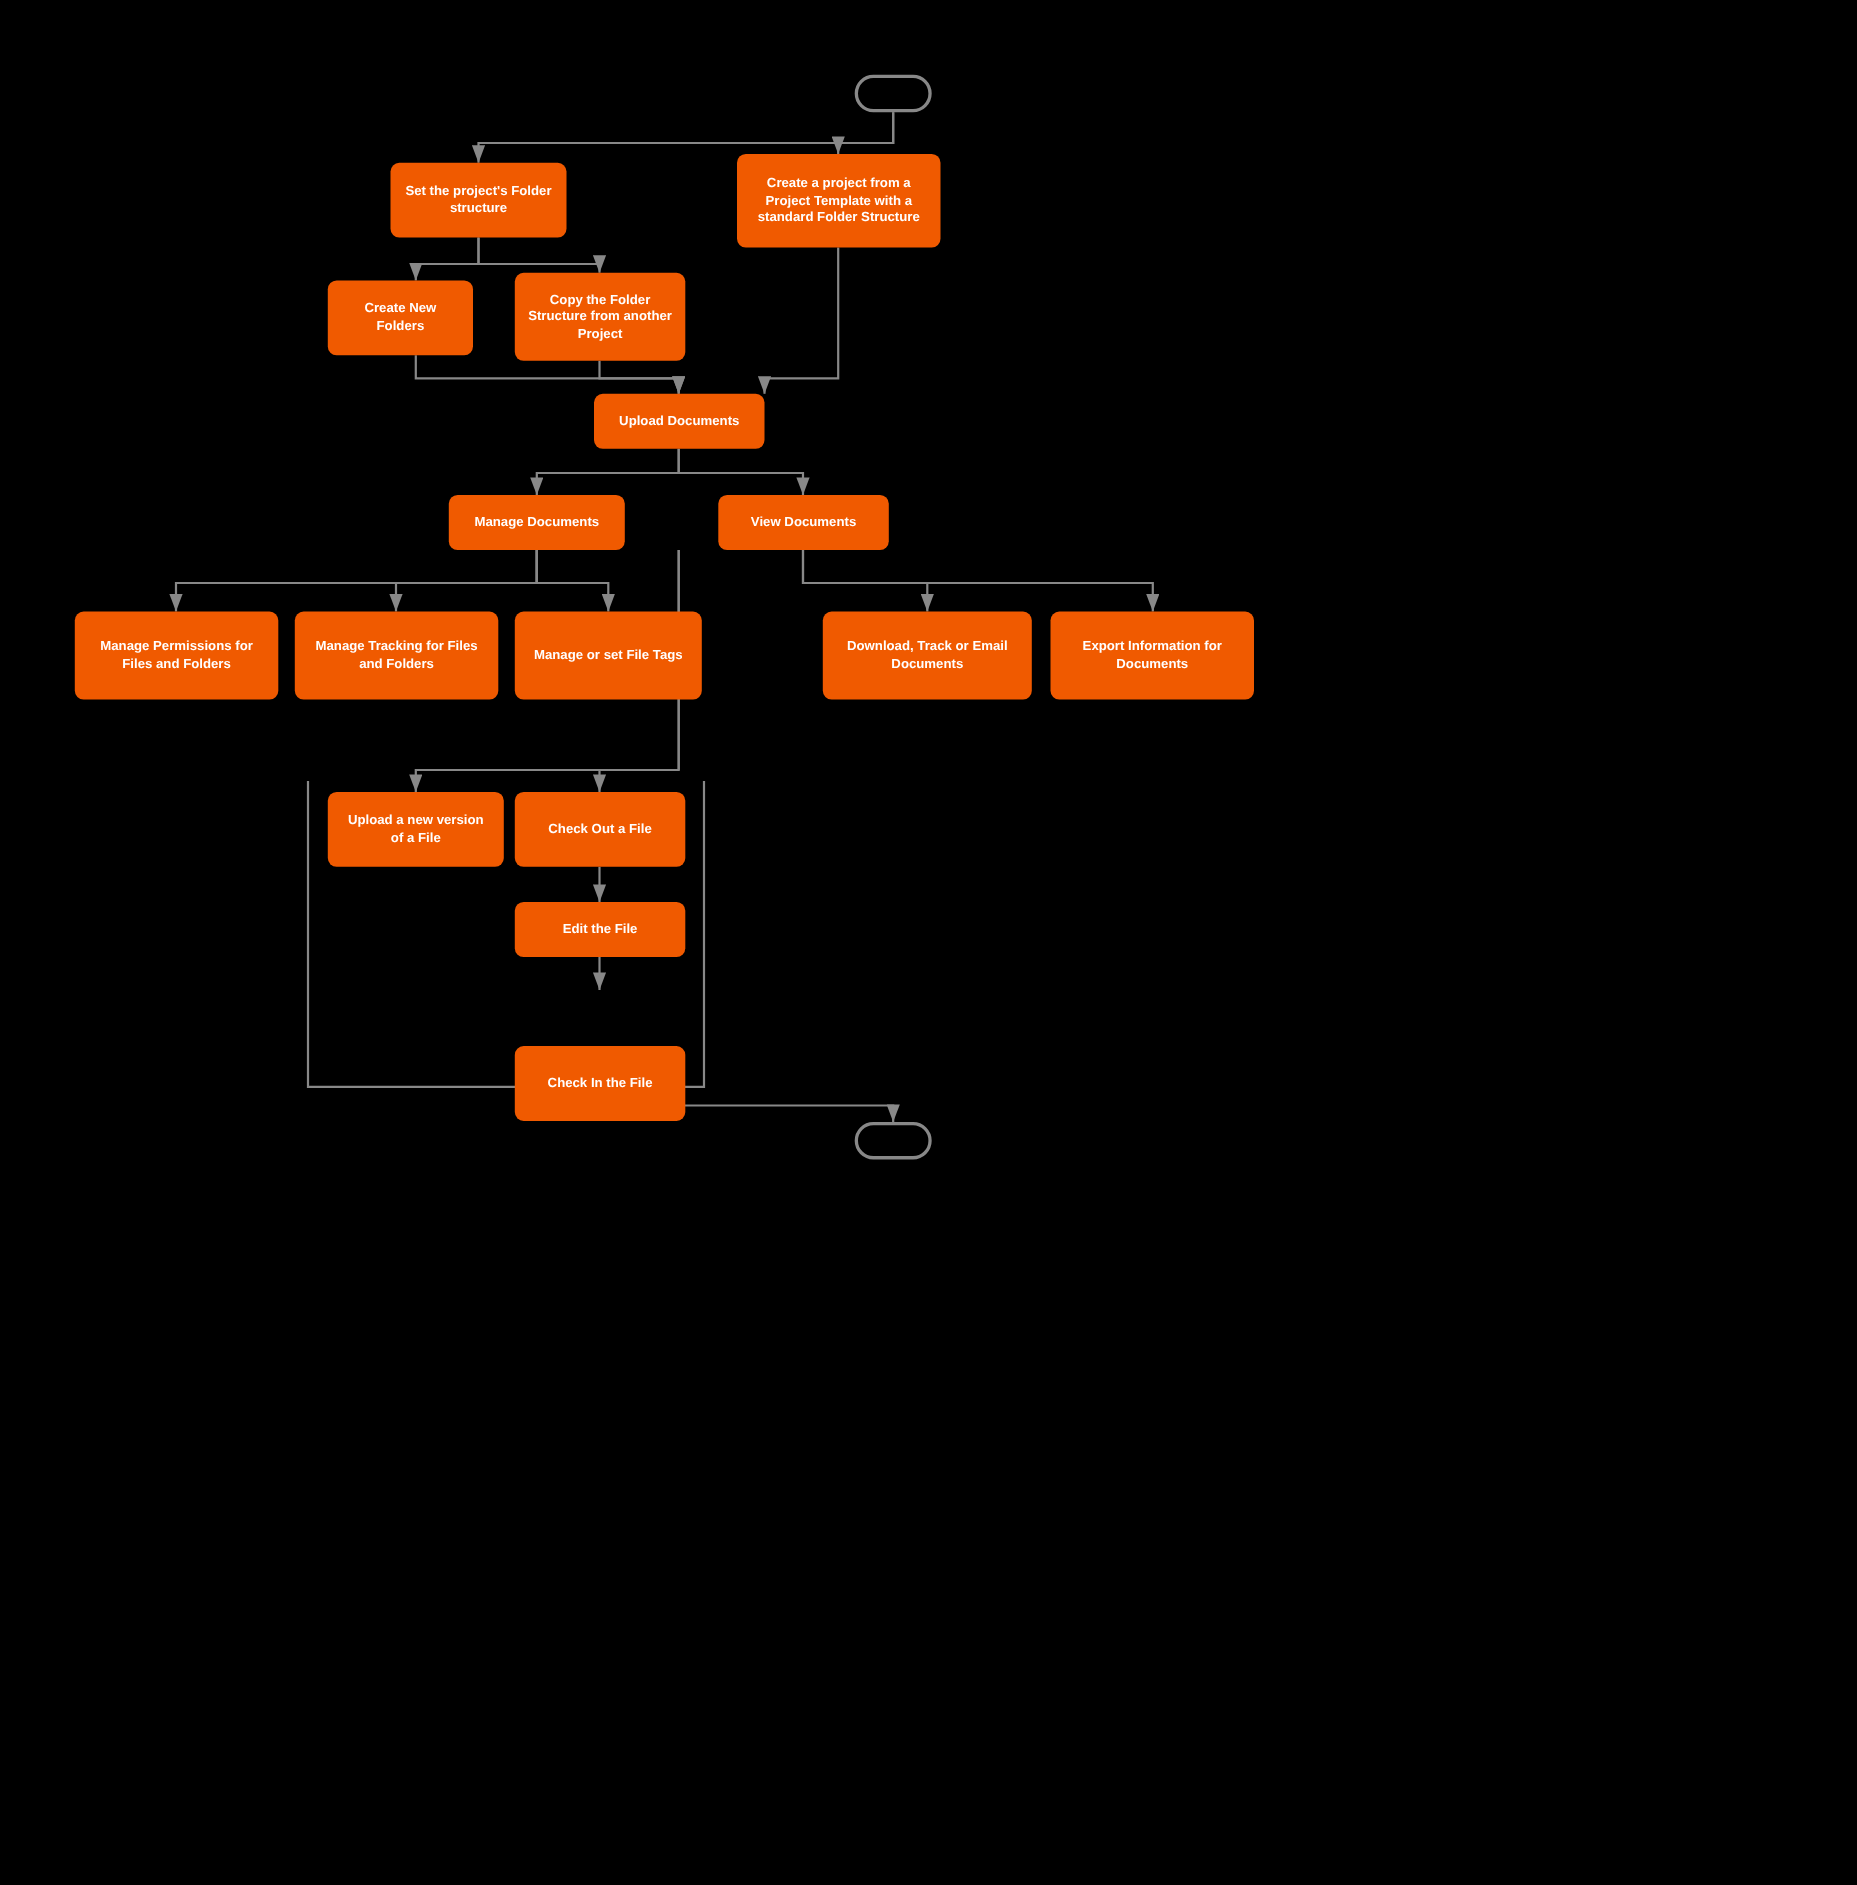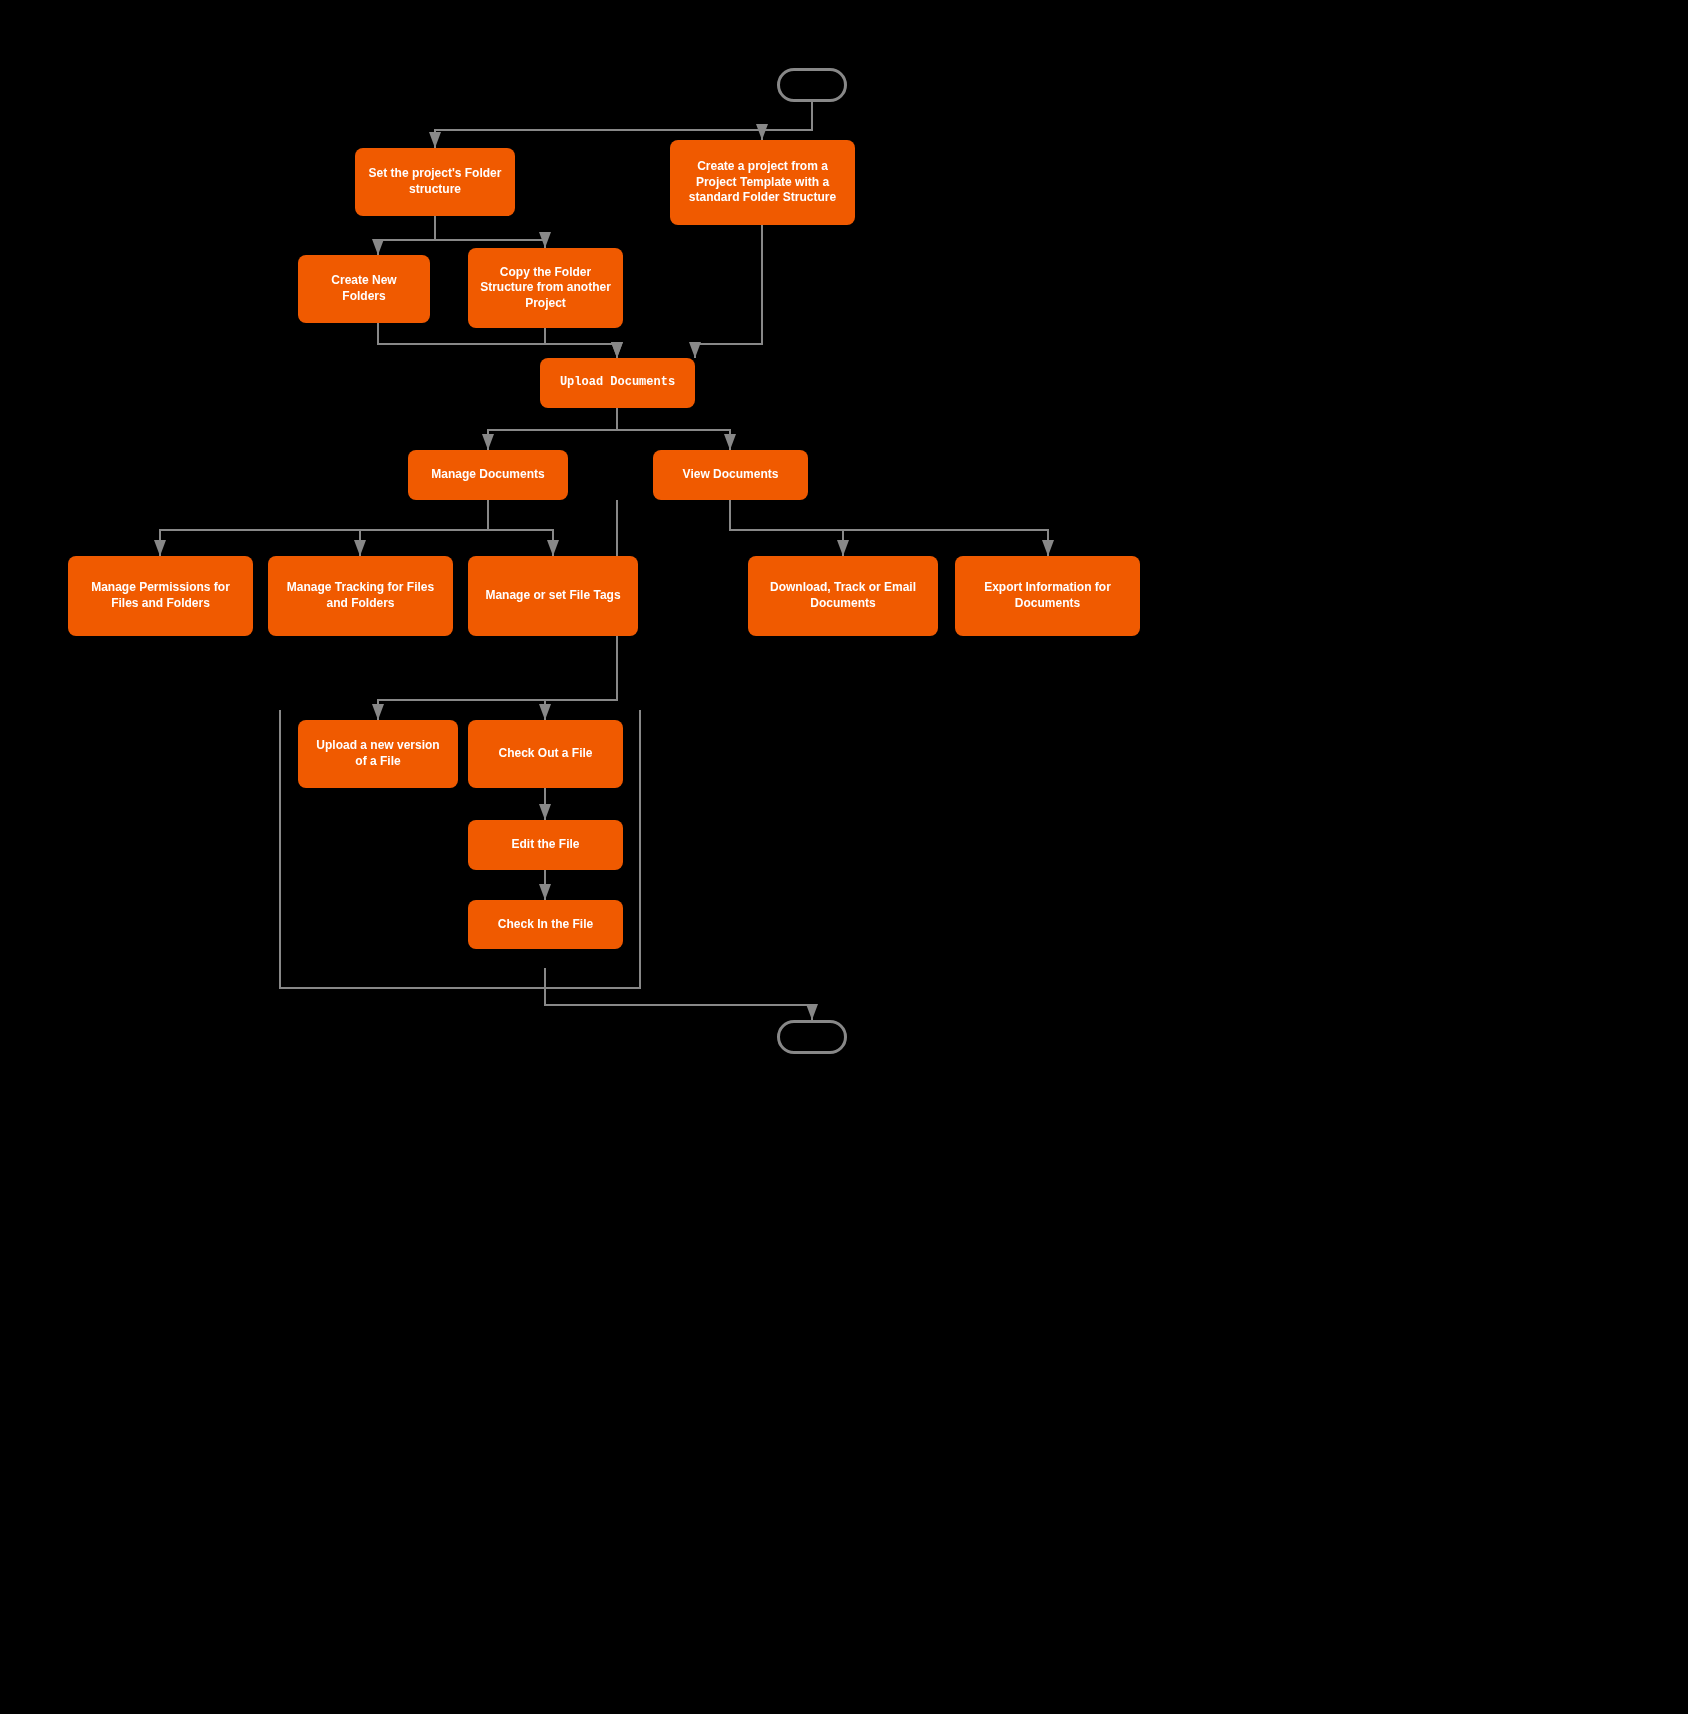--- a/index.html
+++ b/index.html
@@ -52,32 +52,32 @@
       width: 70px;
       height: 34px;
     }
 
     
     #n-start { left: 777px; top: 68px; width: 70px; height: 34px; }
     #n-set-folder { left: 355px; top: 148px; width: 160px; height: 68px; }
     #n-create-template { left: 670px; top: 140px; width: 185px; height: 85px; }
     #n-create-folders { left: 298px; top: 255px; width: 132px; height: 68px; }
     #n-copy-folder { left: 468px; top: 248px; width: 155px; height: 80px; }
-    #n-upload-docs { left: 540px; top: 358px; width: 155px; height: 50px; font-family: Liberation Mono, monospace; }
+    #n-upload-docs { left: 540px; top: 358px; width: 155px; height: 50px; }
     #n-manage-docs { left: 408px; top: 450px; width: 160px; height: 50px; }
     #n-view-docs { left: 653px; top: 450px; width: 155px; height: 50px; text-align: right; }
     #n-manage-perms { left: 68px; top: 556px; width: 185px; height: 80px; }
     #n-manage-tracking { left: 268px; top: 556px; width: 185px; height: 80px; }
     #n-manage-tags { left: 468px; top: 556px; width: 170px; height: 80px; }
     #n-download-track { left: 748px; top: 556px; width: 190px; height: 80px; }
     #n-export-info { left: 955px; top: 556px; width: 185px; height: 80px; }
     #n-upload-version { left: 298px; top: 720px; width: 160px; height: 68px; }
     #n-checkout { left: 468px; top: 720px; width: 155px; height: 68px; }
     #n-edit-file { left: 468px; top: 820px; width: 155px; height: 50px; }
-    #n-checkin { left: 468px; top: 900px; width: 155px; height: 49px; text-align: right; }
+    #n-checkin { left: 468px; top: 951px; width: 155px; height: 68px; text-align: right; }
     #n-end { left: 777px; top: 1020px; width: 70px; height: 34px; }
 
     .connector-line {
       stroke: #888;
       stroke-width: 2;
       fill: none;
     }
     .arrow-head {
       fill: #888;
     }

